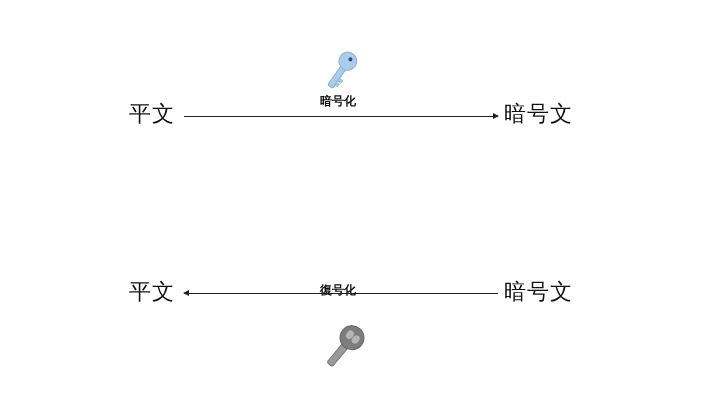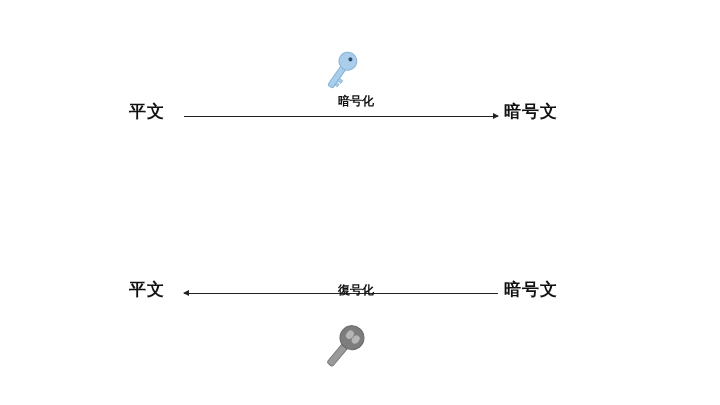--- a/index.html
+++ b/index.html
@@ -1,19 +1,19 @@
 <!DOCTYPE html>
 <html><head>
 <meta charset="utf-8">
 <style>
   html, body { margin:0; padding:0; }
   body { width:720px; height:405px; background:#ffffff; position:relative; overflow:hidden;
          font-family: "DejaVu Sans", sans-serif; color:#111; }
-  .node { position:absolute; font-size:17px; font-weight:bold; line-height:1; letter-spacing:1px; }
-  .lbl { position:absolute; font-size:12px; font-weight:bold; line-height:1;margin-left:18px; }
+  .node { position:absolute; font-size:22px; font-weight:normal; line-height:1; letter-spacing:1px; }
+  .lbl { position:absolute; font-size:12px; font-weight:bold; line-height:1; }
   .arrow { position:absolute; height:1px; background:#222; }
   .arrow.right::after { content:""; position:absolute; right:-1px; top:-3px;
      border-left:6px solid #222; border-top:3.5px solid transparent; border-bottom:3.5px solid transparent; }
   .arrow.left::before { content:""; position:absolute; left:-1px; top:-3px;
      border-right:6px solid #222; border-top:3.5px solid transparent; border-bottom:3.5px solid transparent; }
   .key { position:absolute; }
 </style>
 </head>
 <body>
 

